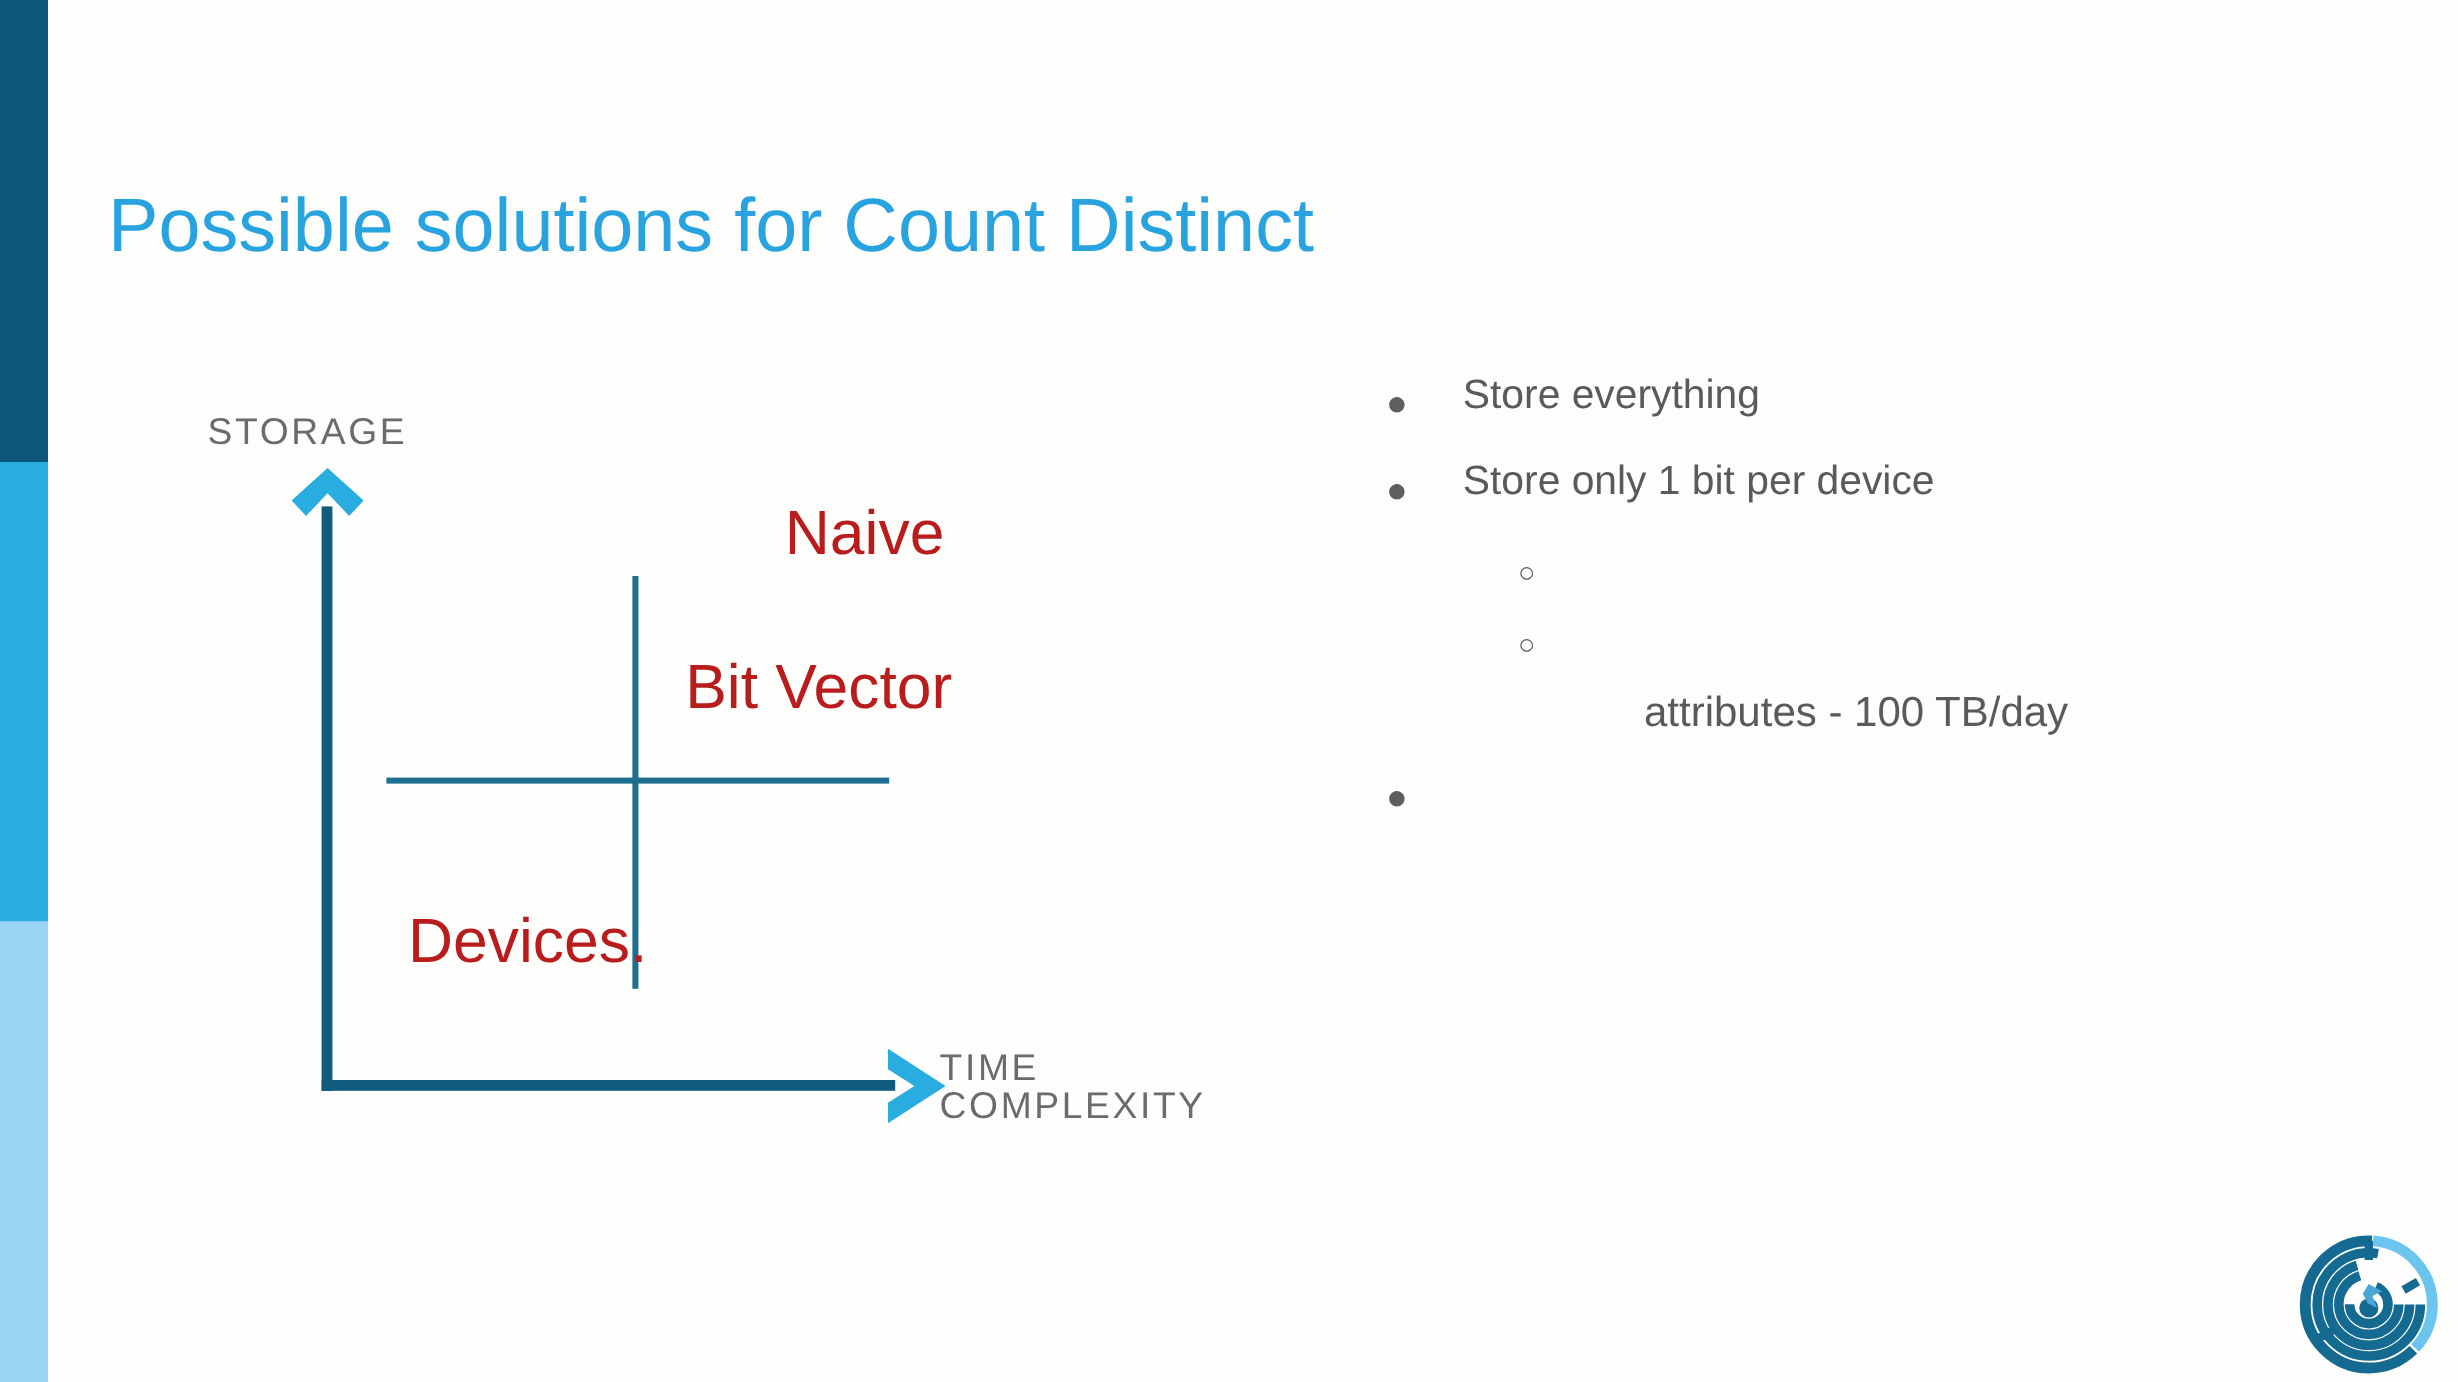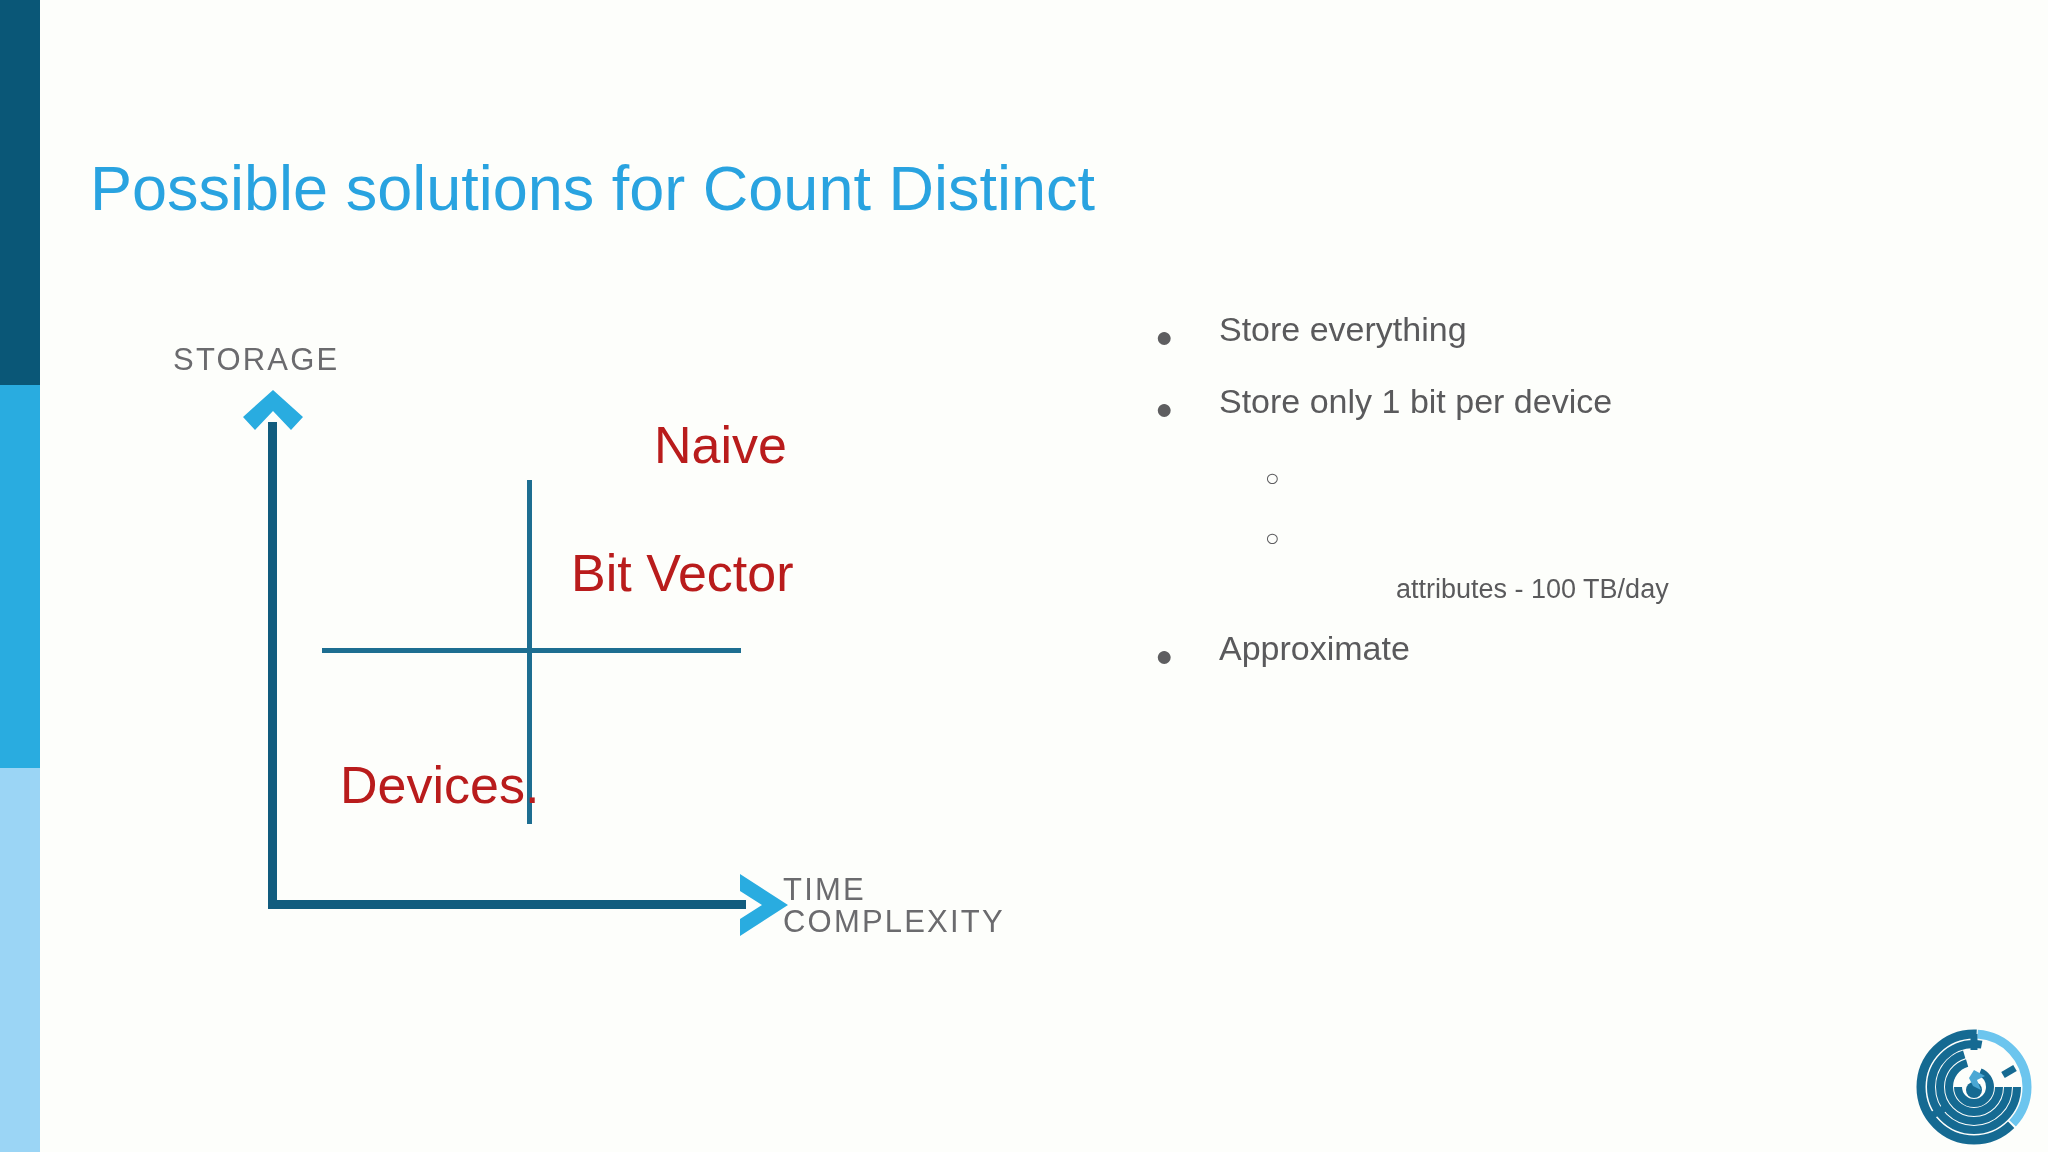--- a/index.html
+++ b/index.html
@@ -179,21 +179,21 @@
     width: 0px;
   }
 
   .btext {
     color: #5a5a5c;
     font-family: "Liberation Sans", sans-serif;
     white-space: nowrap;
   }
   .lvl1 .btext { font-size: 34px; line-height: 1.15; }
   .lvl2 .btext { font-size: 35px; line-height: 1.15; }
-  .cont .btext { font-size: 27px; line-height: 1.15; margin-left: 26px; }
+  .cont .btext { font-size: 35px; line-height: 1.15; }
 
   
   .logo {
     position: absolute;
     left: 1915px;
     top: 1028px;
     width: 118px;
     height: 118px;
   }
 </style>
@@ -262,21 +262,20 @@
       <span class="marker circle">○</span>
     </div>
 
     <div class="bullet-row cont">
       <span class="marker blank"></span>
       <span class="btext">attributes - 100 TB/day</span>
     </div>
 
     <div class="bullet-row lvl1">
       <span class="marker dot">●</span>
-      <span class="btext">Approximate</span>
     </div>
   </div>
 
   <div class="logo">
     <svg width="118" height="118" viewBox="0 0 118 118" xmlns="http://www.w3.org/2000/svg">
       <g fill="none" stroke-linecap="butt">
 
         <circle cx="59" cy="59" r="53" stroke="#6cc5ee" stroke-width="9" stroke-dasharray="120 213" stroke-dashoffset="80"></circle>
         <circle cx="59" cy="59" r="53" stroke="#156a92" stroke-width="9" stroke-dasharray="210 123" stroke-dashoffset="-42"></circle>
 

